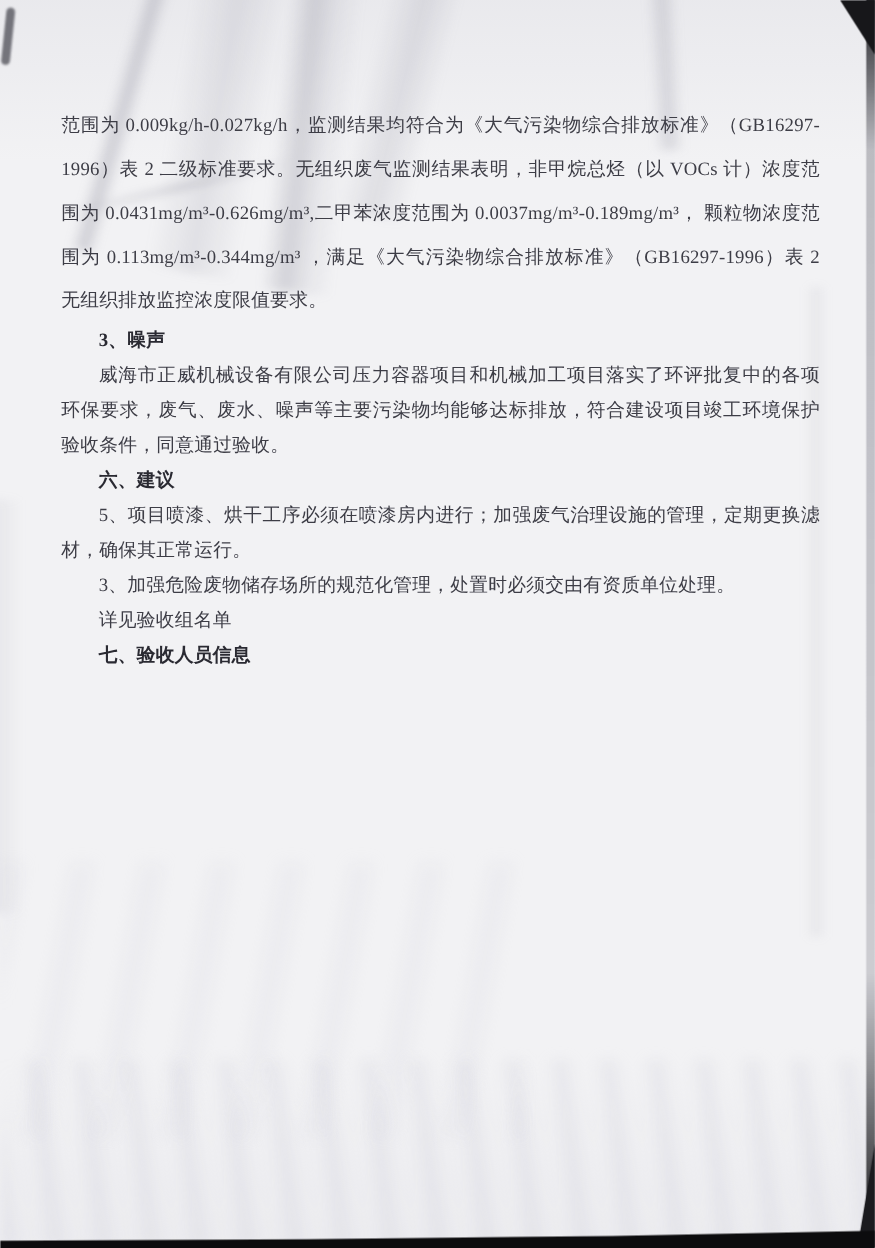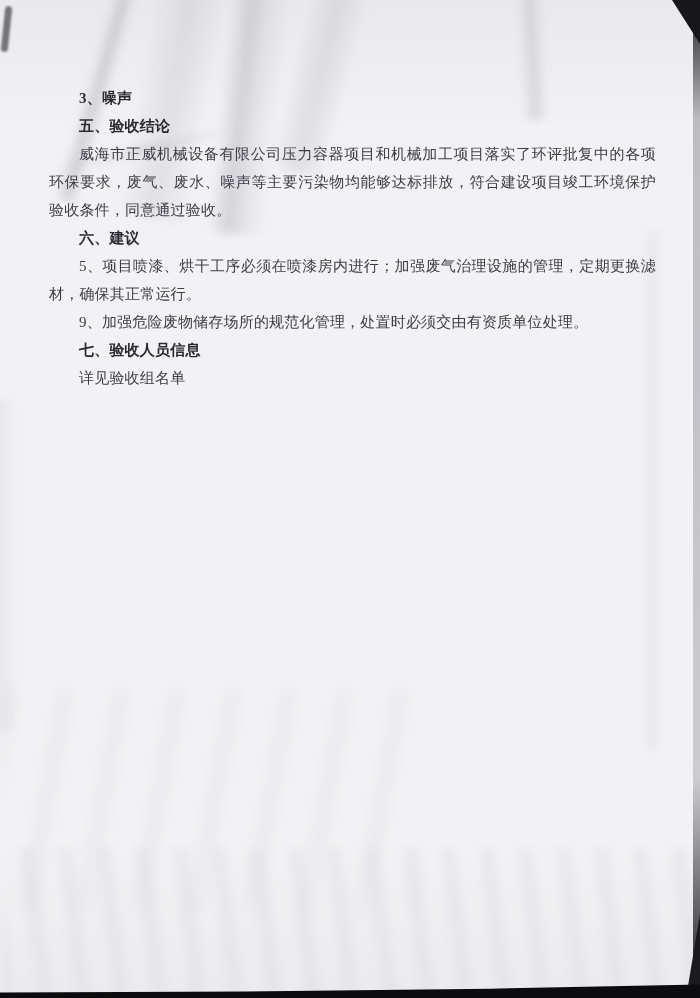--- a/index.html
+++ b/index.html
@@ -90,28 +90,28 @@
       <div class="streak streak-5"></div>
       <div class="streak streak-6"></div>
       <div class="streak streak-7"></div>
       <div class="streak streak-8"></div>
     </div>
     <div class="crumple-mid"></div>
     <div class="crumple-bottom"></div>
   </div>
 
   <div class="doc-body">
+      <p class="para lead">范围为 0.009kg/h-0.027kg/h，监测结果均符合为《大气污染物综合排放标准》（GB16297-1996）表 2 二级标准要求。无组织废气监测结果表明，非甲烷总烃（以 VOCs 计）浓度范围为 0.0431mg/m³-0.626mg/m³,二甲苯浓度范围为 0.0037mg/m³-0.189mg/m³，  颗粒物浓度范围为 0.113mg/m³-0.344mg/m³ ，满足《大气污染物综合排放标准》（GB16297-1996）表 2 无组织排放监控浓度限值要求。</p>
       <p class="para subheading indent">3、噪声</p>
-      <p class="para heading indent">五、验收结论</p>
       <p class="para body indent">威海市正威机械设备有限公司压力容器项目和机械加工项目落实了环评批复中的各项环保要求，废气、废水、噪声等主要污染物均能够达标排放，符合建设项目竣工环境保护验收条件，同意通过验收。</p>
       <p class="para heading indent">六、建议</p>
       <p class="para body indent">5、项目喷漆、烘干工序必须在喷漆房内进行；加强废气治理设施的管理，定期更换滤材，确保其正常运行。</p>
-      <p class="para body indent">9、加强危险废物储存场所的规范化管理，处置时必须交由有资质单位处理。</p>
+      <p class="para body indent">3、加强危险废物储存场所的规范化管理，处置时必须交由有资质单位处理。</p>
+      <p class="para body indent">详见验收组名单</p>
       <p class="para heading indent">七、验收人员信息</p>
-      <p class="para body indent">详见验收组名单</p>
     </div>
 
   <div class="mark-tl"></div>
   <div class="edge-right"></div>
   <div class="corner-tr"></div>
   <div class="corner-br"></div>
   <div class="edge-bottom"></div>
 
 </div>
 

